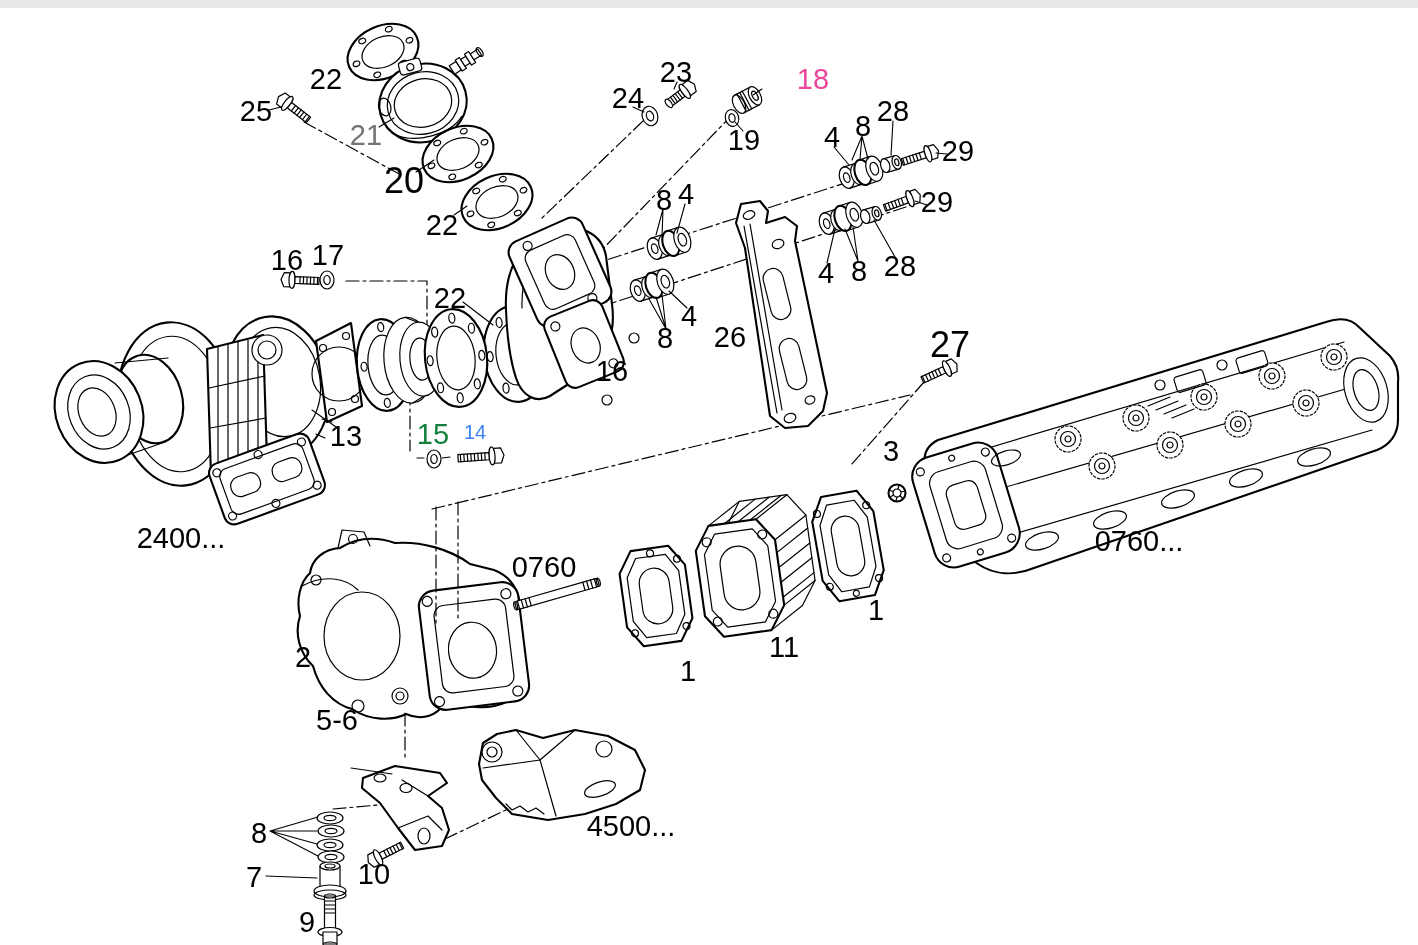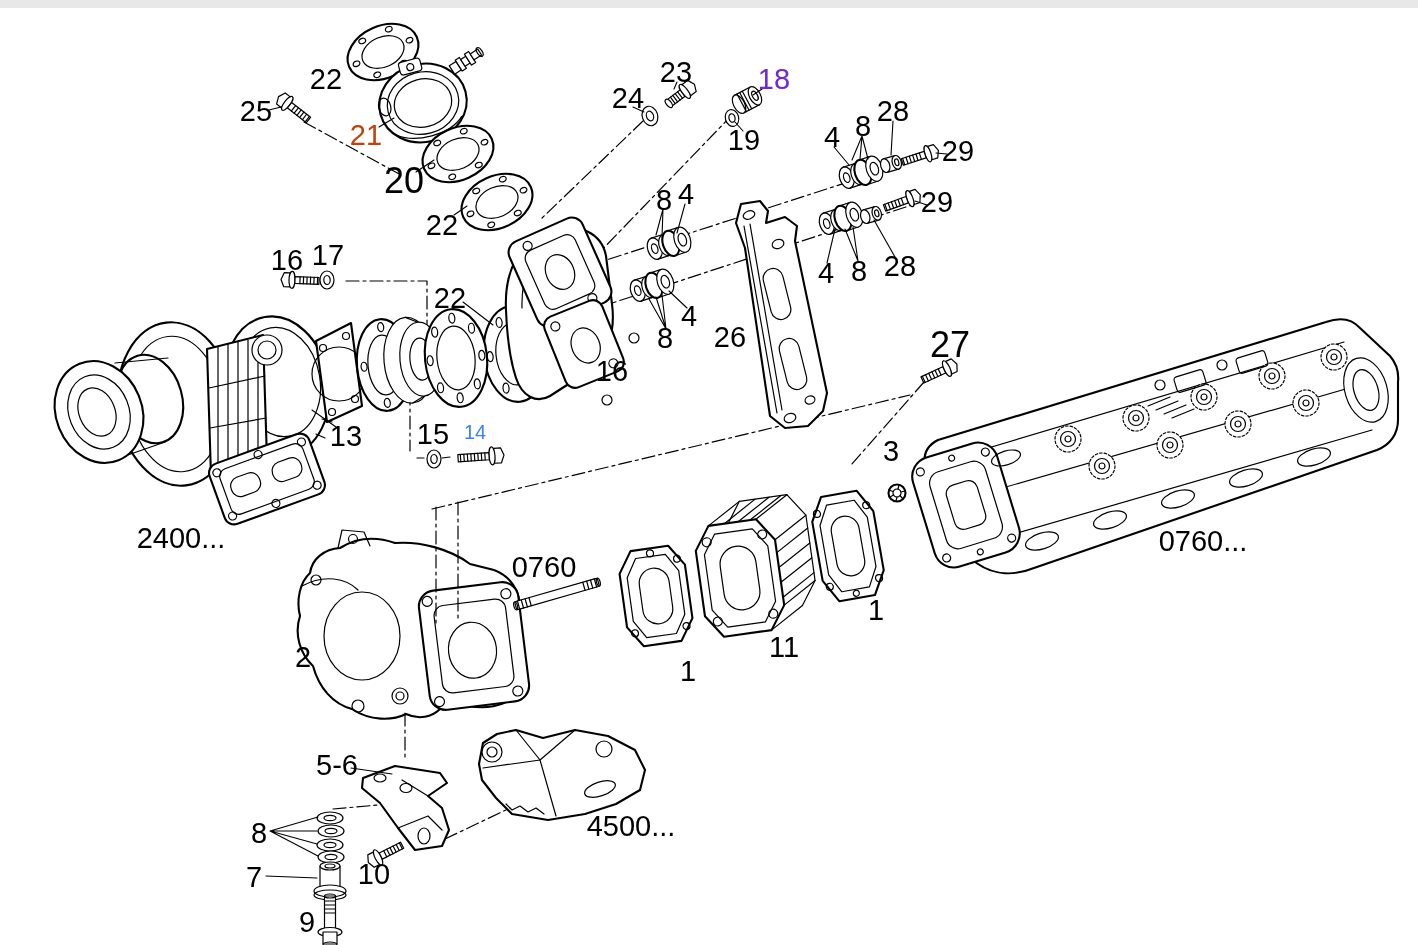--- a/index.html
+++ b/index.html
@@ -466,56 +466,56 @@
     <path class="ptr" d="M336,419 L312,402"></path>
     <path class="ptr" d="M442,450 L450,449"></path>
     <path class="ptr" d="M351,760 L392,766"></path>
     <path class="ptr" d="M266,868 L317,870"></path>
     <path class="ptr" d="M270,823 L318,809 M270,823 L317,823 M270,823 L317,836 M270,823 L318,848"></path>
   </g>
 </svg>
 <div id="label-layer">
       <div class="part-label" style="left: 326px; top: 71px; font-size: 29px; color: rgb(0, 0, 0);">22</div>
       <div class="part-label" style="left: 256px; top: 103px; font-size: 29px; color: rgb(0, 0, 0);">25</div>
-      <div class="part-label" style="left: 366px; top: 127px; font-size: 29px; color: #c2410c;">21</div>
+      <div class="part-label" style="left: 366px; top: 127px; font-size: 29px; color: #737373;">21</div>
       <div class="part-label" style="left: 404px; top: 173px; font-size: 36px; color: rgb(0, 0, 0);">20</div>
       <div class="part-label" style="left: 442px; top: 217px; font-size: 29px; color: rgb(0, 0, 0);">22</div>
       <div class="part-label" style="left: 628px; top: 90px; font-size: 29px; color: rgb(0, 0, 0);">24</div>
       <div class="part-label" style="left: 676px; top: 64px; font-size: 29px; color: rgb(0, 0, 0);">23</div>
-      <div class="part-label" style="left: 774px; top: 71px; font-size: 29px; color: #6d28d9;">18</div>
+      <div class="part-label" style="left: 813px; top: 71px; font-size: 29px; color: #ec4899;">18</div>
       <div class="part-label" style="left: 744px; top: 132px; font-size: 29px; color: rgb(0, 0, 0);">19</div>
       <div class="part-label" style="left: 832px; top: 129px; font-size: 29px; color: rgb(0, 0, 0);">4</div>
       <div class="part-label" style="left: 863px; top: 118px; font-size: 29px; color: rgb(0, 0, 0);">8</div>
       <div class="part-label" style="left: 893px; top: 103px; font-size: 29px; color: rgb(0, 0, 0);">28</div>
       <div class="part-label" style="left: 958px; top: 143px; font-size: 29px; color: rgb(0, 0, 0);">29</div>
       <div class="part-label" style="left: 937px; top: 194px; font-size: 29px; color: rgb(0, 0, 0);">29</div>
       <div class="part-label" style="left: 900px; top: 258px; font-size: 29px; color: rgb(0, 0, 0);">28</div>
       <div class="part-label" style="left: 826px; top: 265px; font-size: 29px; color: rgb(0, 0, 0);">4</div>
       <div class="part-label" style="left: 859px; top: 263px; font-size: 29px; color: rgb(0, 0, 0);">8</div>
       <div class="part-label" style="left: 287px; top: 252px; font-size: 29px; color: rgb(0, 0, 0);">16</div>
       <div class="part-label" style="left: 328px; top: 247px; font-size: 29px; color: rgb(0, 0, 0);">17</div>
       <div class="part-label" style="left: 450px; top: 290px; font-size: 29px; color: rgb(0, 0, 0);">22</div>
       <div class="part-label" style="left: 664px; top: 192px; font-size: 29px; color: rgb(0, 0, 0);">8</div>
       <div class="part-label" style="left: 686px; top: 186px; font-size: 29px; color: rgb(0, 0, 0);">4</div>
       <div class="part-label" style="left: 612px; top: 363px; font-size: 29px; color: rgb(0, 0, 0);">16</div>
       <div class="part-label" style="left: 730px; top: 329px; font-size: 29px; color: rgb(0, 0, 0);">26</div>
       <div class="part-label" style="left: 665px; top: 330px; font-size: 29px; color: rgb(0, 0, 0);">8</div>
       <div class="part-label" style="left: 689px; top: 308px; font-size: 29px; color: rgb(0, 0, 0);">4</div>
       <div class="part-label" style="left: 950px; top: 337px; font-size: 36px; color: rgb(0, 0, 0);">27</div>
       <div class="part-label" style="left: 346px; top: 428px; font-size: 29px; color: rgb(0, 0, 0);">13</div>
-      <div class="part-label" style="left: 433px; top: 426px; font-size: 29px; color: #000000;">15</div>
+      <div class="part-label" style="left: 433px; top: 426px; font-size: 29px; color: #15803d;">15</div>
       <div class="part-label" style="left: 475px; top: 424px; font-size: 20px; color: #3b82f6;">14</div>
       <div class="part-label" style="left: 181px; top: 530px; font-size: 29px; color: rgb(0, 0, 0);">2400...</div>
       <div class="part-label" style="left: 891px; top: 443px; font-size: 29px; color: rgb(0, 0, 0);">3</div>
       <div class="part-label" style="left: 544px; top: 559px; font-size: 29px; color: rgb(0, 0, 0);">0760</div>
       <div class="part-label" style="left: 688px; top: 663px; font-size: 29px; color: rgb(0, 0, 0);">1</div>
       <div class="part-label" style="left: 784px; top: 639px; font-size: 29px; color: rgb(0, 0, 0);">11</div>
       <div class="part-label" style="left: 876px; top: 602px; font-size: 29px; color: rgb(0, 0, 0);">1</div>
-      <div class="part-label" style="left: 1203px; top: 533px; font-size: 29px; color: rgb(0, 0, 0);">0760...</div>
+      <div class="part-label" style="left: 1139px; top: 533px; font-size: 29px; color: rgb(0, 0, 0);">0760...</div>
       <div class="part-label" style="left: 303px; top: 649px; font-size: 29px; color: rgb(0, 0, 0);">2</div>
-      <div class="part-label" style="left: 337px; top: 757px; font-size: 29px; color: rgb(0, 0, 0);">5-6</div>
+      <div class="part-label" style="left: 337px; top: 712px; font-size: 29px; color: rgb(0, 0, 0);">5-6</div>
       <div class="part-label" style="left: 259px; top: 825px; font-size: 29px; color: rgb(0, 0, 0);">8</div>
       <div class="part-label" style="left: 254px; top: 869px; font-size: 29px; color: rgb(0, 0, 0);">7</div>
       <div class="part-label" style="left: 374px; top: 866px; font-size: 29px; color: rgb(0, 0, 0);">10</div>
       <div class="part-label" style="left: 307px; top: 914px; font-size: 29px; color: rgb(0, 0, 0);">9</div>
       <div class="part-label" style="left: 631px; top: 818px; font-size: 29px; color: rgb(0, 0, 0);">4500...</div>
     </div>
 </div>
 
 </body></html>

